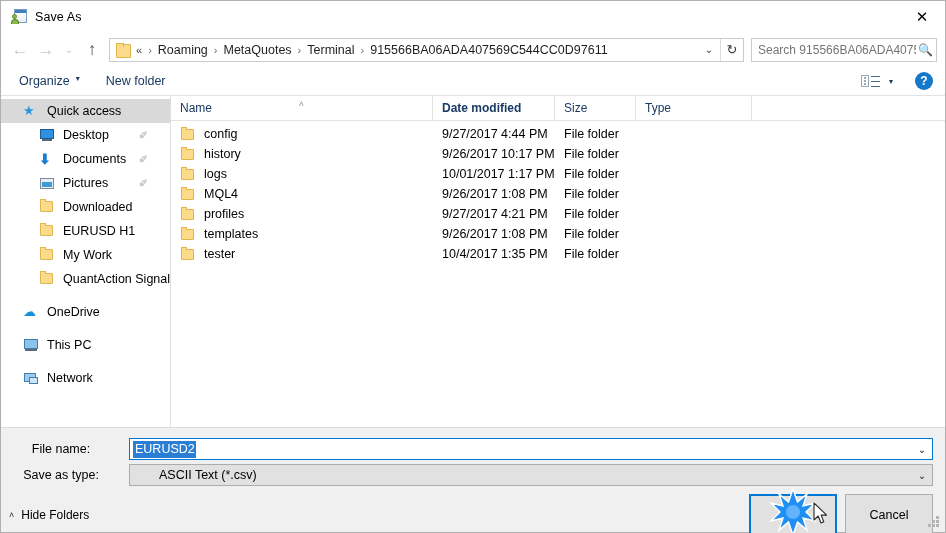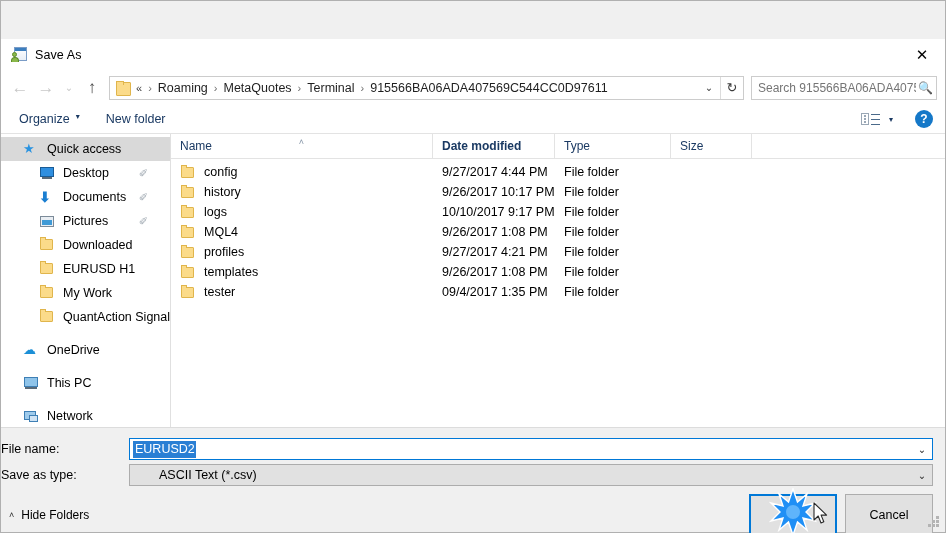--- a/index.html
+++ b/index.html
@@ -17,21 +17,20 @@
     border: 1px solid #b0b0b0;
     display: flex; flex-direction: column;
   }
 
   
   .titlebar {
     height: 31px; flex: 0 0 31px;
     background: #ffffff;
     display: flex; align-items: center;
     position: relative;
-    margin-top: 38px;
   }
   .title-icon {
     width: 16px; height: 16px; margin-left: 10px; margin-right: 8px;
     position: relative; flex: 0 0 16px;
   }
   .ti-page {
     position: absolute; left: 3px; top: 0; width: 13px; height: 14px;
     background: linear-gradient(#ffffff,#e8eef6);
     border: 1px solid #7a9cc6;
   }
@@ -186,21 +185,21 @@
   .f-name { width: 262px; flex:0 0 262px; display:flex; align-items:center; padding-left: 9px; }
   .f-ico { width: 16px; height: 14px; flex:0 0 16px; margin-right: 8px; position:relative; }
   .f-date { width: 122px; flex:0 0 122px; padding-left: 9px; white-space:nowrap;}
   .f-type { width: 116px; flex:0 0 116px; padding-left: 9px; }
   .f-size { width: 81px; flex:0 0 81px; padding-left: 9px; }
 
   
   .footer { flex: 0 0 auto; background: #f0f0f0; border-top: 1px solid #dcdcdc; padding: 10px 0 0 0;}
   .form-row { display:flex; align-items:center; height: 22px; margin-bottom: 4px; }
   .form-label {
-    width: 128px; flex: 0 0 128px; text-align: left; padding-right: 8px;
+    width: 128px; flex: 0 0 128px; text-align: center; padding-right: 8px;
     font-size: 12.5px; color: #000;
   }
   .fname-field {
     flex: 1 1 auto; margin-right: 12px; height: 22px;
     border: 1px solid #0078d7; background:#fff; display:flex; align-items:center;
   }
   .fname-field .sel-text {
     background: #2a7fd4; color: #fff; font-size: 12.5px; padding: 1px 1px 1px 2px;
     margin-left: 3px; line-height: 15px;
   }
@@ -372,22 +371,22 @@
       </div>
     </div>
 
     <div class="filepane">
       <div class="col-head">
         <div class="col c-name">
           <span class="sort-caret">˄</span>
           <span>Name</span>
         </div>
         <div class="col c-date">Date modified</div>
+        <div class="col c-size">Size</div>
         <div class="col c-type">Type</div>
-        <div class="col c-size">Size</div>
         <div class="col c-rest"></div>
       </div>
       <div class="rows">
         <div class="frow">
           <div class="f-name">
             <span class="f-ico">
                 <i class="ic-folder"></i>
                 <i class="ic-folder-tab"></i>
               </span>
             <span>config</span>
@@ -409,21 +408,21 @@
           <div class="f-size"></div>
         </div>
         <div class="frow">
           <div class="f-name">
             <span class="f-ico">
                 <i class="ic-folder"></i>
                 <i class="ic-folder-tab"></i>
               </span>
             <span>logs</span>
           </div>
-          <div class="f-date">10/10/2017 9:17 PM</div>
+          <div class="f-date">10/01/2017 1:17 PM</div>
           <div class="f-type">File folder</div>
           <div class="f-size"></div>
         </div>
         <div class="frow">
           <div class="f-name">
             <span class="f-ico">
                 <i class="ic-folder"></i>
                 <i class="ic-folder-tab"></i>
               </span>
             <span>MQL4</span>
@@ -457,21 +456,21 @@
           <div class="f-size"></div>
         </div>
         <div class="frow">
           <div class="f-name">
             <span class="f-ico">
                 <i class="ic-folder"></i>
                 <i class="ic-folder-tab"></i>
               </span>
             <span>tester</span>
           </div>
-          <div class="f-date">09/4/2017 1:35 PM</div>
+          <div class="f-date">10/4/2017 1:35 PM</div>
           <div class="f-type">File folder</div>
           <div class="f-size"></div>
         </div>
       </div>
     </div>
   </div>
 
   <div class="footer">
     <div class="form-row">
       <div class="form-label">File name:</div>

